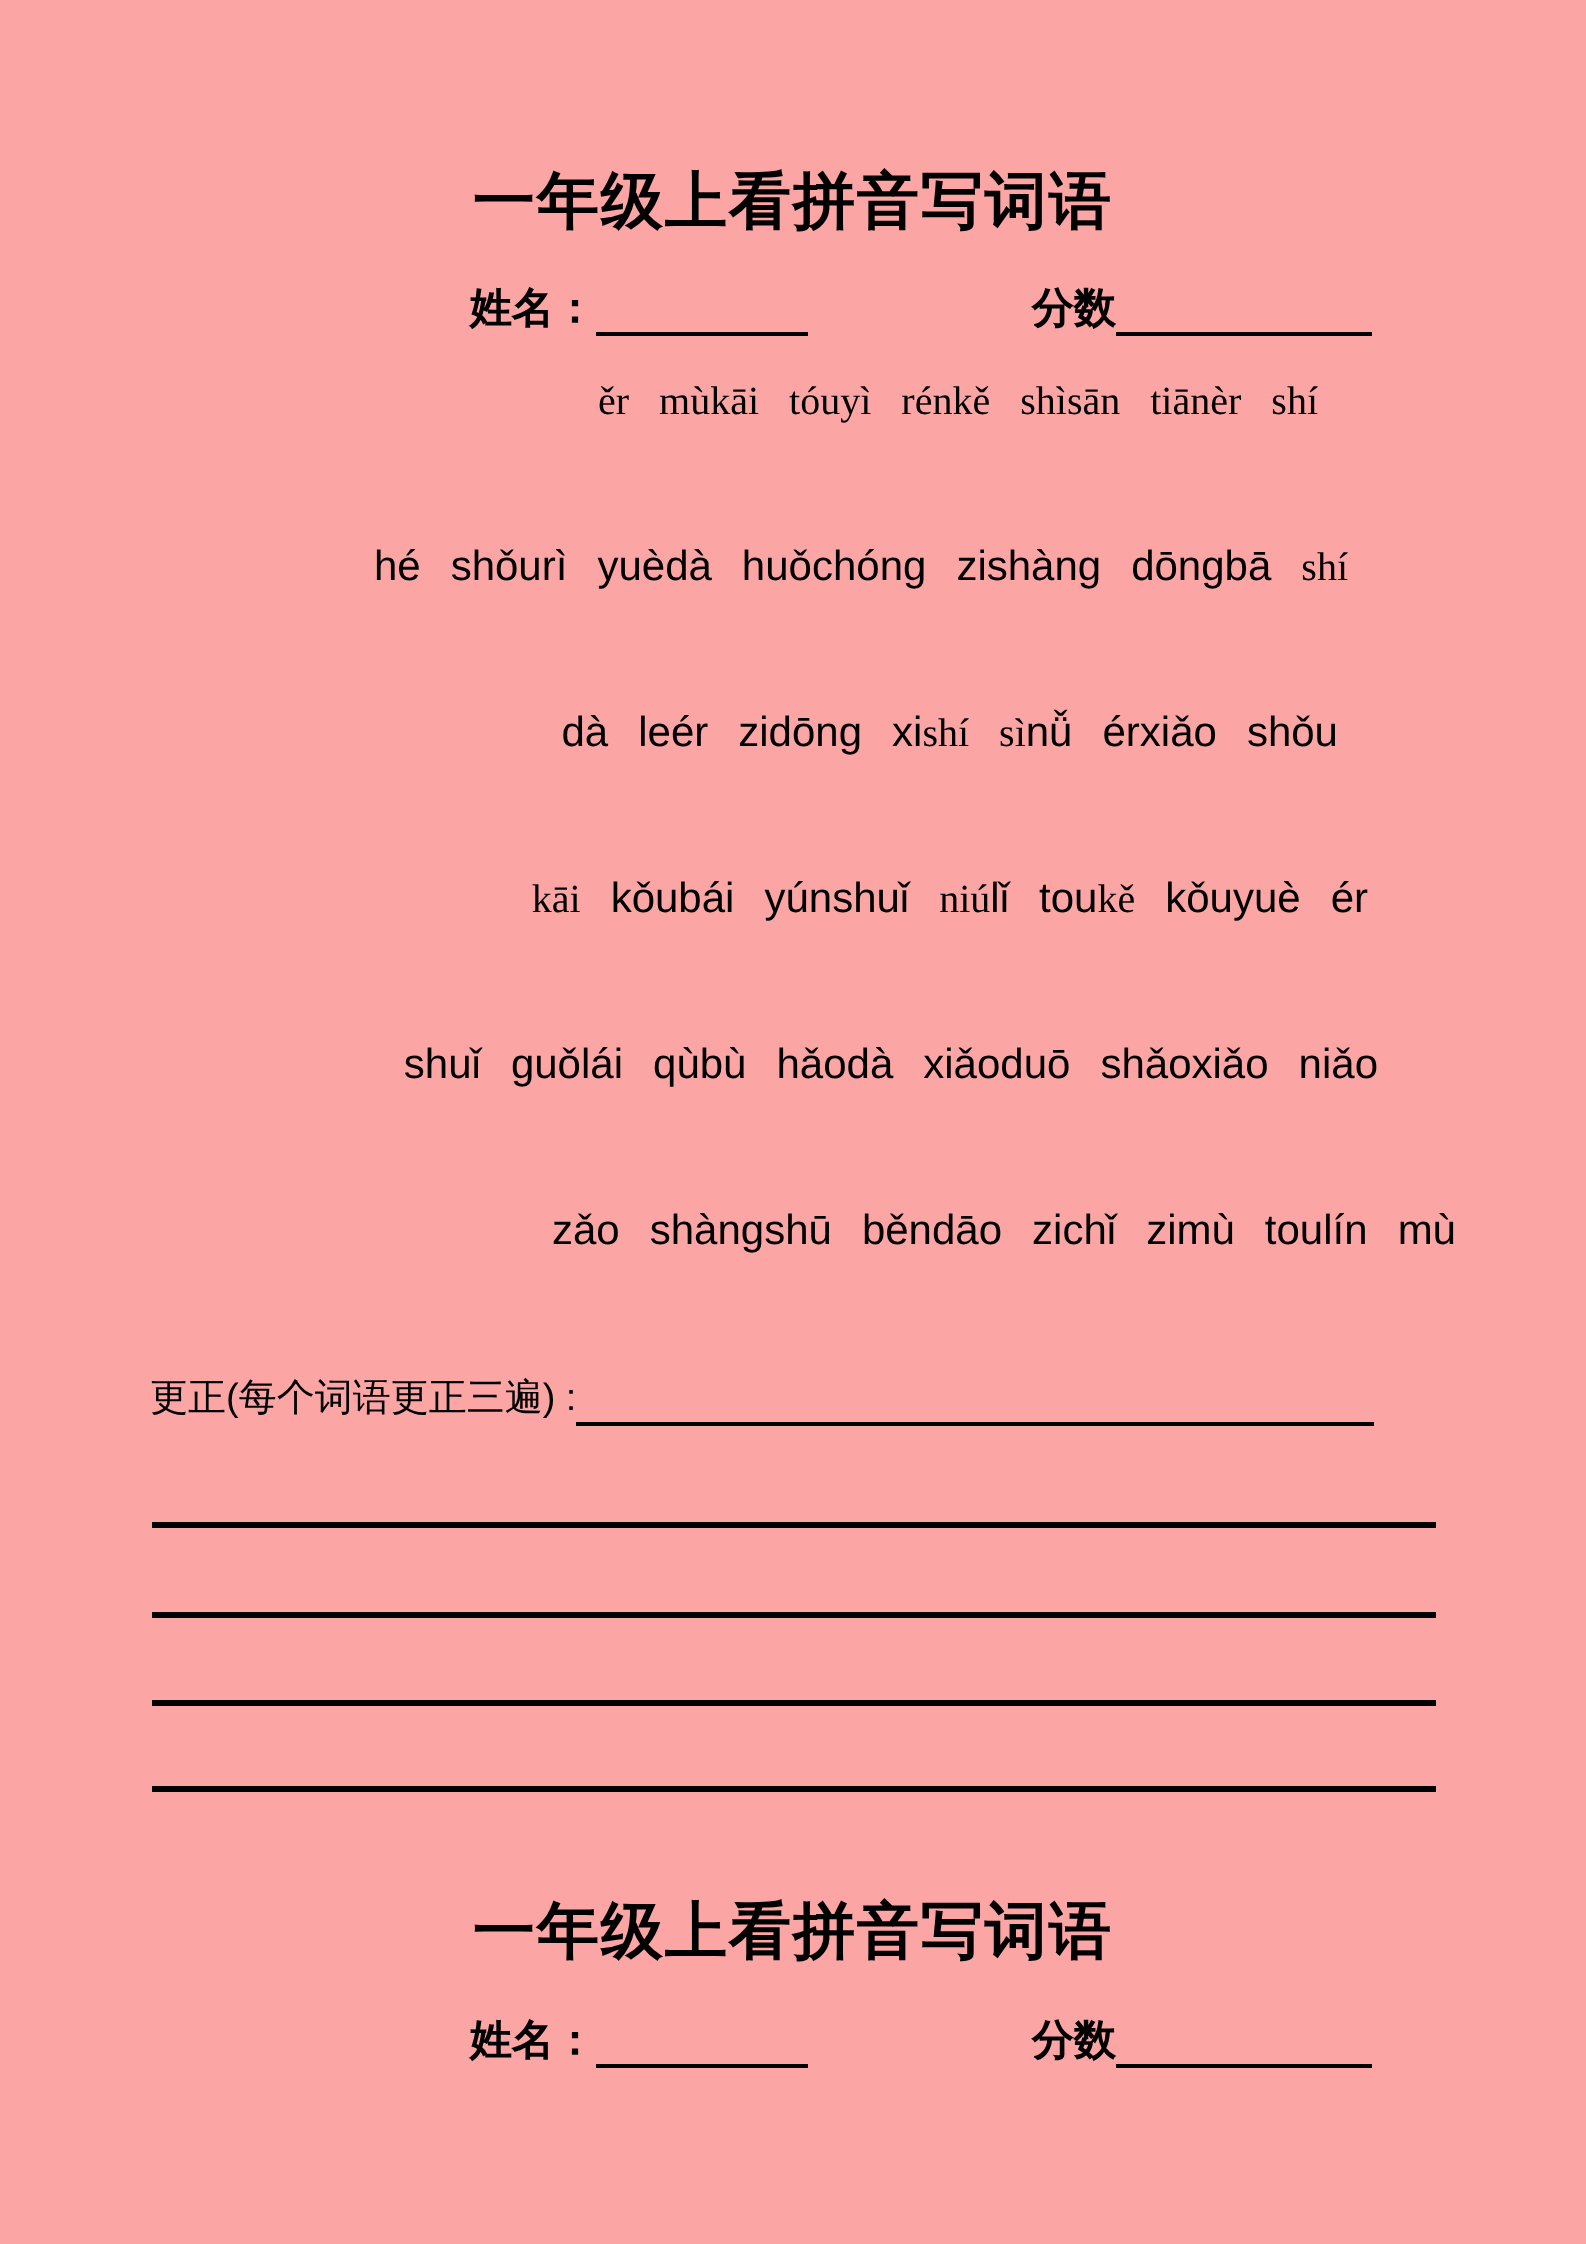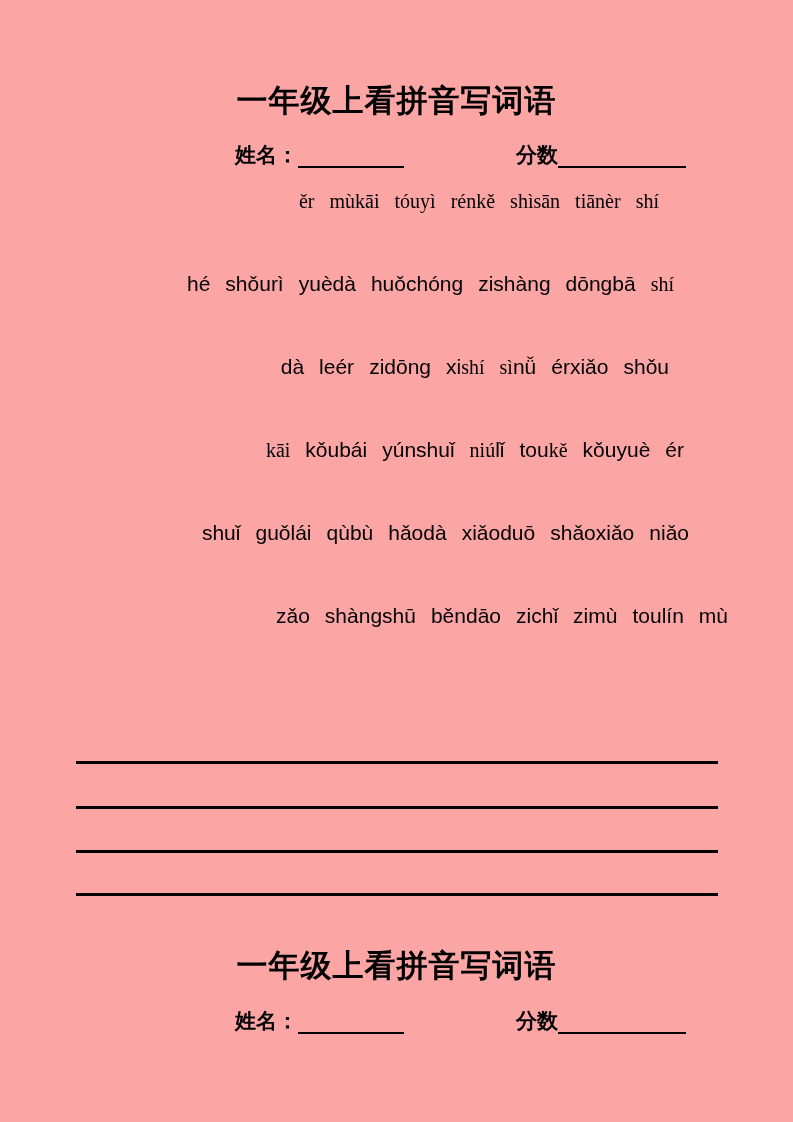--- a/index.html
+++ b/index.html
@@ -235,20 +235,24 @@
           <span class="syl sans">mù</span>
           <span class="syl sans">tou</span>
         </span>
         <span class="pinyin-word">
           <span class="syl sans">lín</span>
           <span class="syl sans">mù</span>
         </span>
       </div>
     </div>
 
+  <div class="correction">
+    <span class="correction-label">更正(每个词语更正三遍) :</span>
+    <span class="correction-fill"></span>
+  </div>
 
   <div class="writing-line" id="wl1"></div>
   <div class="writing-line" id="wl2"></div>
   <div class="writing-line" id="wl3"></div>
   <div class="writing-line" id="wl4"></div>
 
   <div class="title" id="title-bottom">一年级上看拼音写词语</div>
 
   <div class="namescore" id="namescore-bottom">
     <span class="ns-name">

